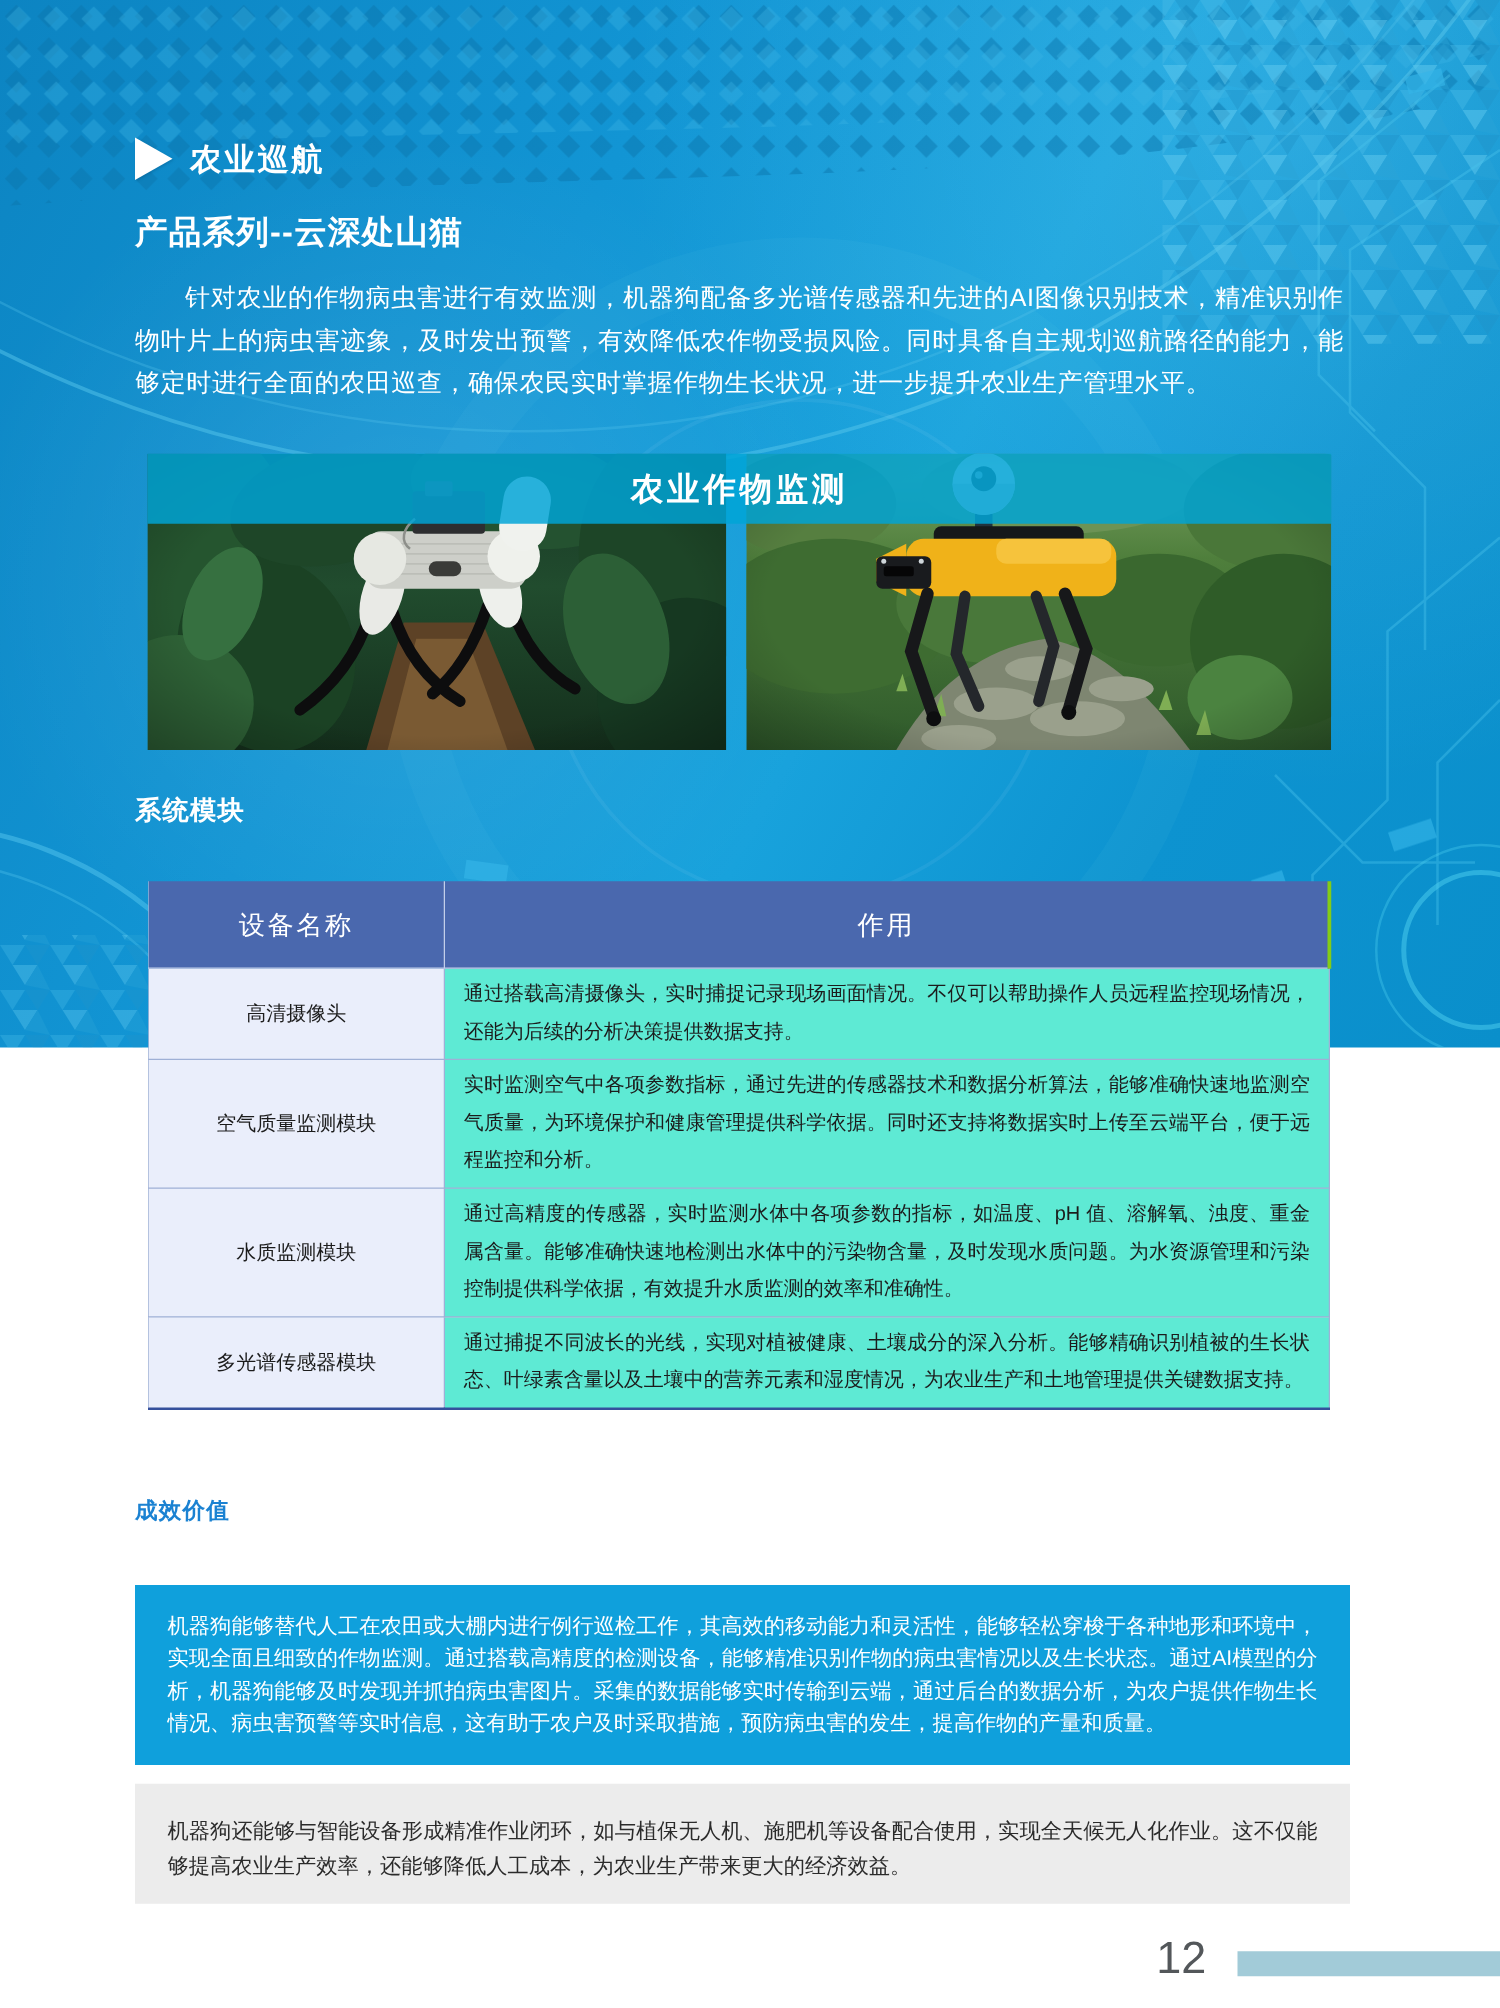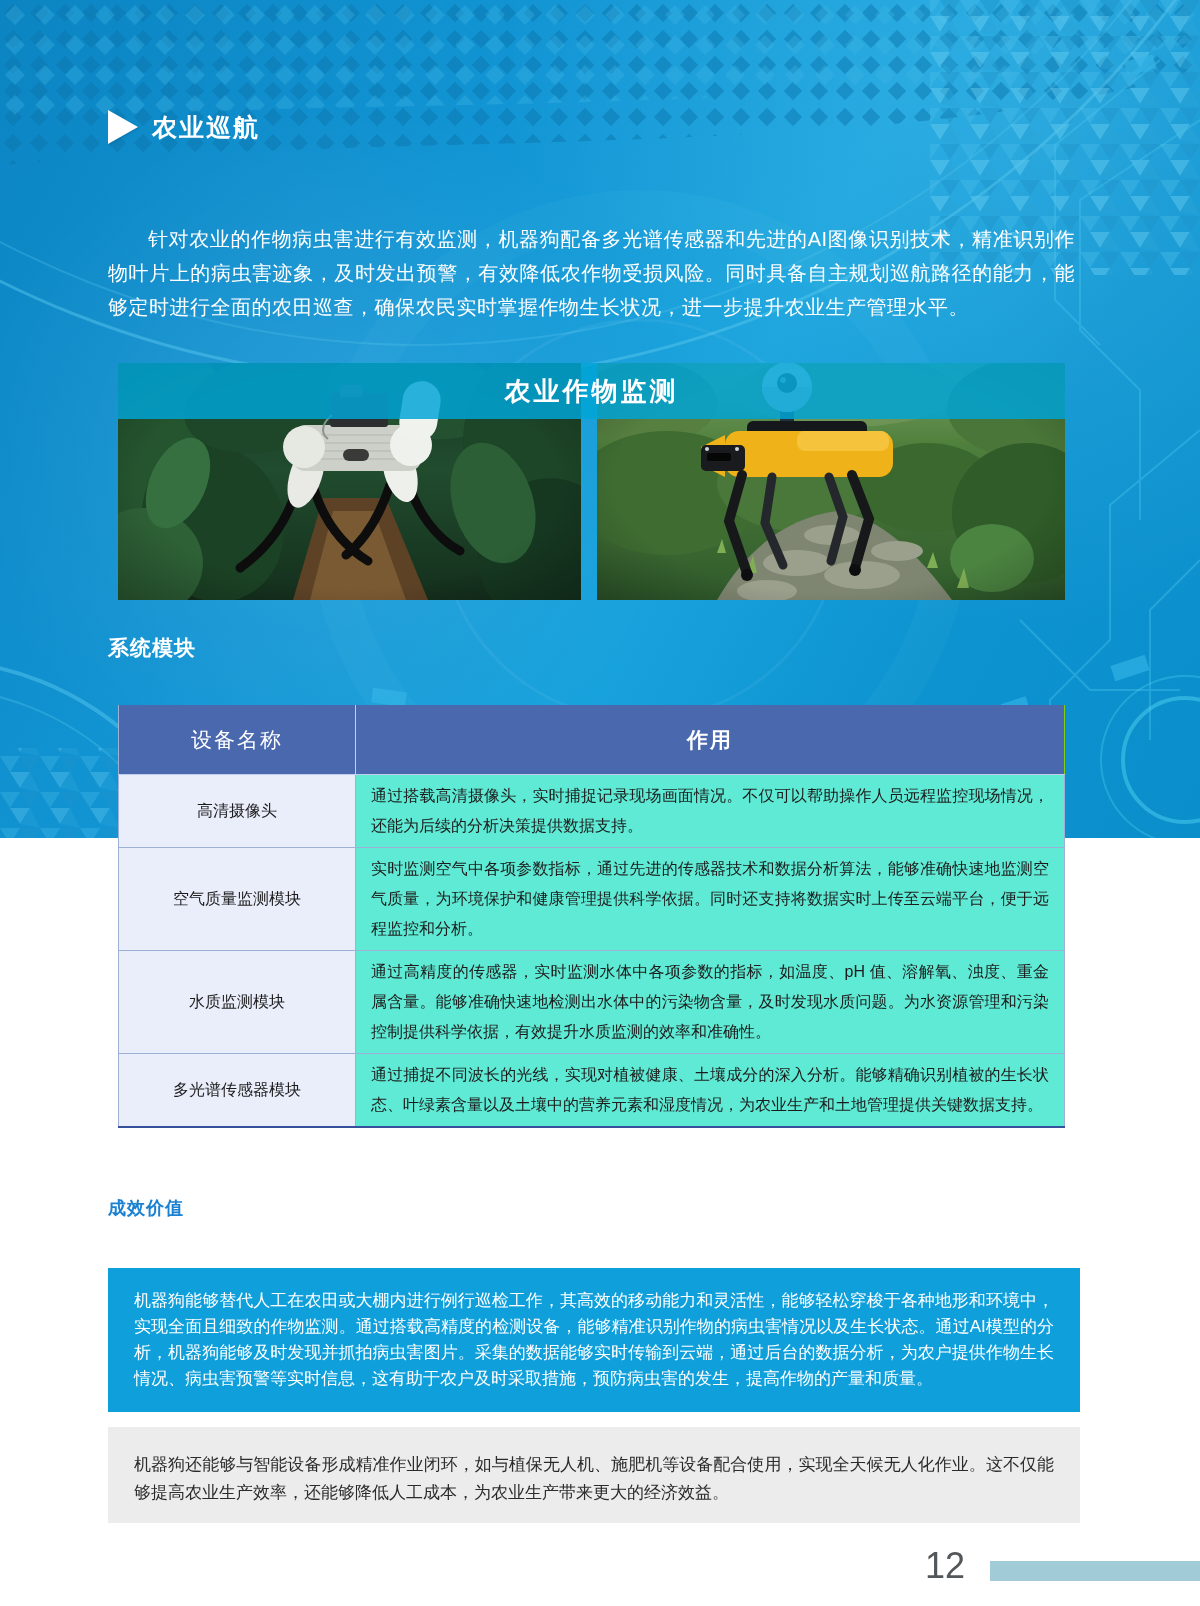--- a/index.html
+++ b/index.html
@@ -34,21 +34,21 @@
   .h-white{position:absolute;left:108px;top:634px;margin:0;color:#fff;font-size:21px;
            font-weight:bold;letter-spacing:1px;}
   .h-blue{position:absolute;left:108px;top:1196px;margin:0;color:#1b82d2;font-size:18px;
           font-weight:bold;letter-spacing:1px;}
   
   table.modules{position:absolute;left:118px;top:705px;width:947px;border-collapse:collapse;
                 table-layout:fixed;}
   table.modules th{background:#4a68ae;color:#ffffff;font-weight:400;font-size:21px;
                    height:67px;letter-spacing:2px;border:1px solid #c3cfea;border-top:none;}
   table.modules th:first-child{width:234px;border-left:1px solid #9fb0d6;}
-  table.modules th:last-child{border-right:1px solid #84cc16;font-weight:bold;}
+  table.modules th:last-child{border-right:3px solid #84cc16;}
   table.modules td{border:1px solid #9fb0d6;font-size:16px;color:#1c1c1c;vertical-align:middle;}
   td.device{background:#eaeefb;text-align:center;padding:4px 16px;}
   td.role{background:#5eead4;padding:6px 15px;line-height:30px;text-align:justify;}
   tr.r2l{height:68px;} tr.r3l{height:99px;}
   table.modules{border-bottom:2px solid #35509c;}
   
   .box{position:absolute;left:108px;width:972px;box-sizing:border-box;text-align:justify;}
   .box.blue{top:1268px;min-height:144px;background:#0fa0dc;color:#ffffff;
             padding:20px 26px 16px;font-size:17px;line-height:26px;}
   .box.gray{top:1427px;min-height:93px;background:#ececec;color:#2b2b2b;
@@ -112,20 +112,21 @@
 
       <rect x="0" y="748" width="360" height="90" fill="url(#tri)" opacity="0.35"></rect>
     </svg>
   </div>
 
   <div class="section-head">
     <span class="tri"></span>
     <h2 class="section-label">农业巡航</h2>
   </div>
 
+  <h1 class="title">产品系列--云深处山猫</h1>
 
   <p class="intro">针对农业的作物病虫害进行有效监测，机器狗配备多光谱传感器和先进的AI图像识别技术，精准识别作物叶片上的病虫害迹象，及时发出预警，有效降低农作物受损风险。同时具备自主规划巡航路径的能力，能够定时进行全面的农田巡查，确保农民实时掌握作物生长状况，进一步提升农业生产管理水平。</p>
 
   <div class="media">
     <div class="photo left">
       <svg width="463" height="237" viewBox="0 0 463 237" preserveAspectRatio="none">
         <defs>
           <linearGradient id="Lbg" x1="0" y1="0" x2="0" y2="1">
             <stop offset="0" stop-color="#173524"></stop>
               <stop offset=".45" stop-color="#214c2e"></stop>

